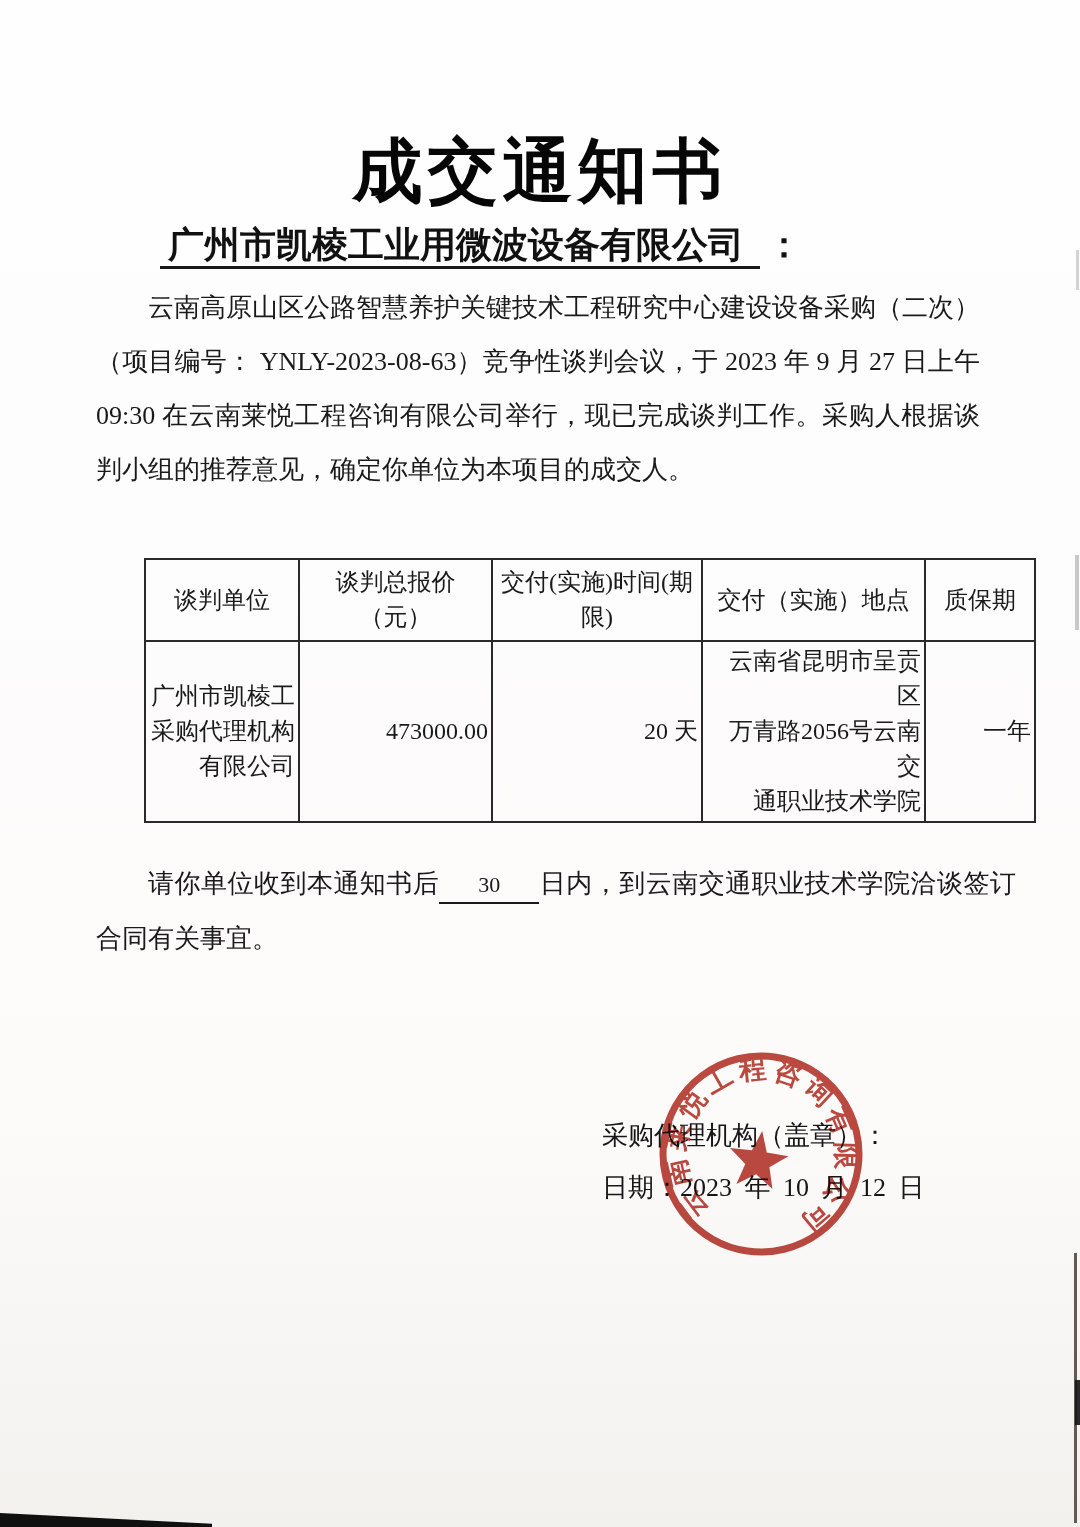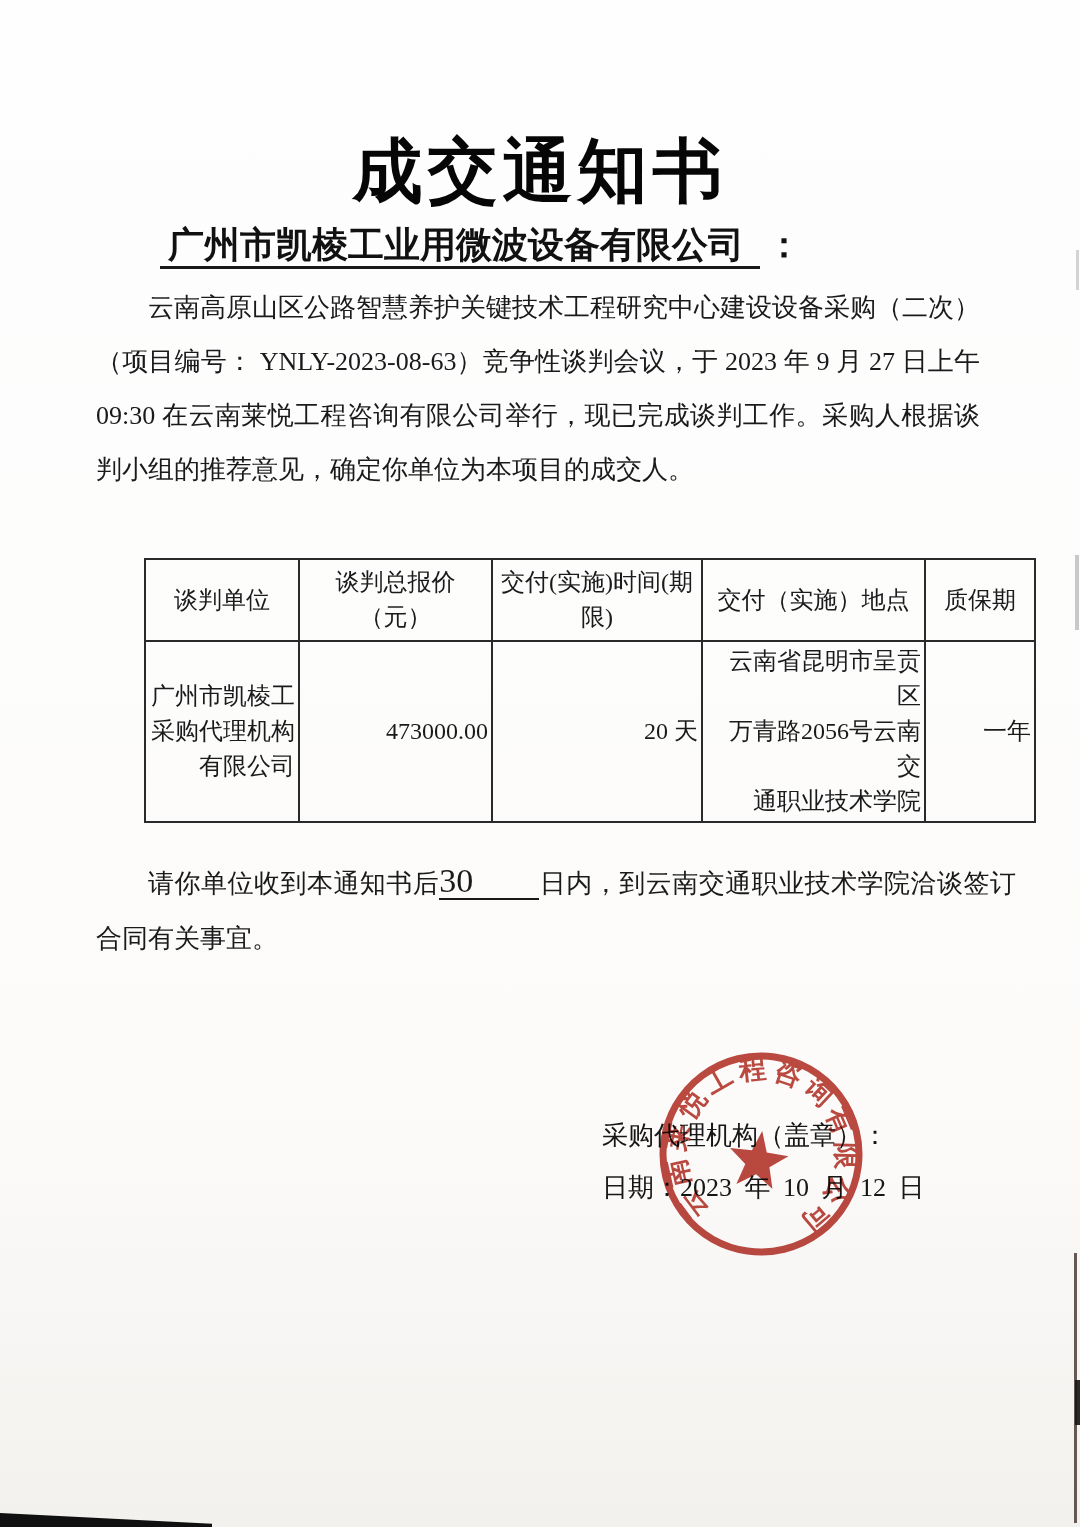--- a/index.html
+++ b/index.html
@@ -31,22 +31,22 @@
     font-size:24px;line-height:35px;font-weight:400;padding:2px 3px;
     white-space:pre-line;color:#1a1a1a;
   }
   .tbl .hr th{height:76px;}
   .tbl .br td{height:148px;text-align:right;}
   .para2{
     position:absolute;top:856px;left:96px;width:920px;
     font-size:26px;line-height:55px;text-align:justify;text-indent:2em;color:#1a1a1a;
   }
   .blank{
-    display:inline-block;width:100px;text-indent:0;
-    border-bottom:2px solid #191919;line-height:34px;font-size:34px;
+    display:inline-block;width:100px;text-indent:0;text-align:center;
+    border-bottom:2px solid #191919;line-height:34px;font-size:22px;
   }
   .agency{position:absolute;top:1118px;left:602px;font-size:26px;line-height:36px;color:#161616;}
   .dateline{position:absolute;top:1170px;left:602px;font-size:26px;line-height:36px;word-spacing:6px;color:#161616;}
   .stamp{
     position:absolute;left:655px;top:1048px;width:212px;height:212px;
     mix-blend-mode:multiply;opacity:0.9;transform:rotate(8deg);
   }
   .stamp text{font-family:"Liberation Serif","DejaVu Serif",serif;font-weight:700;}
   
   .art{position:absolute;background:#141414;}

